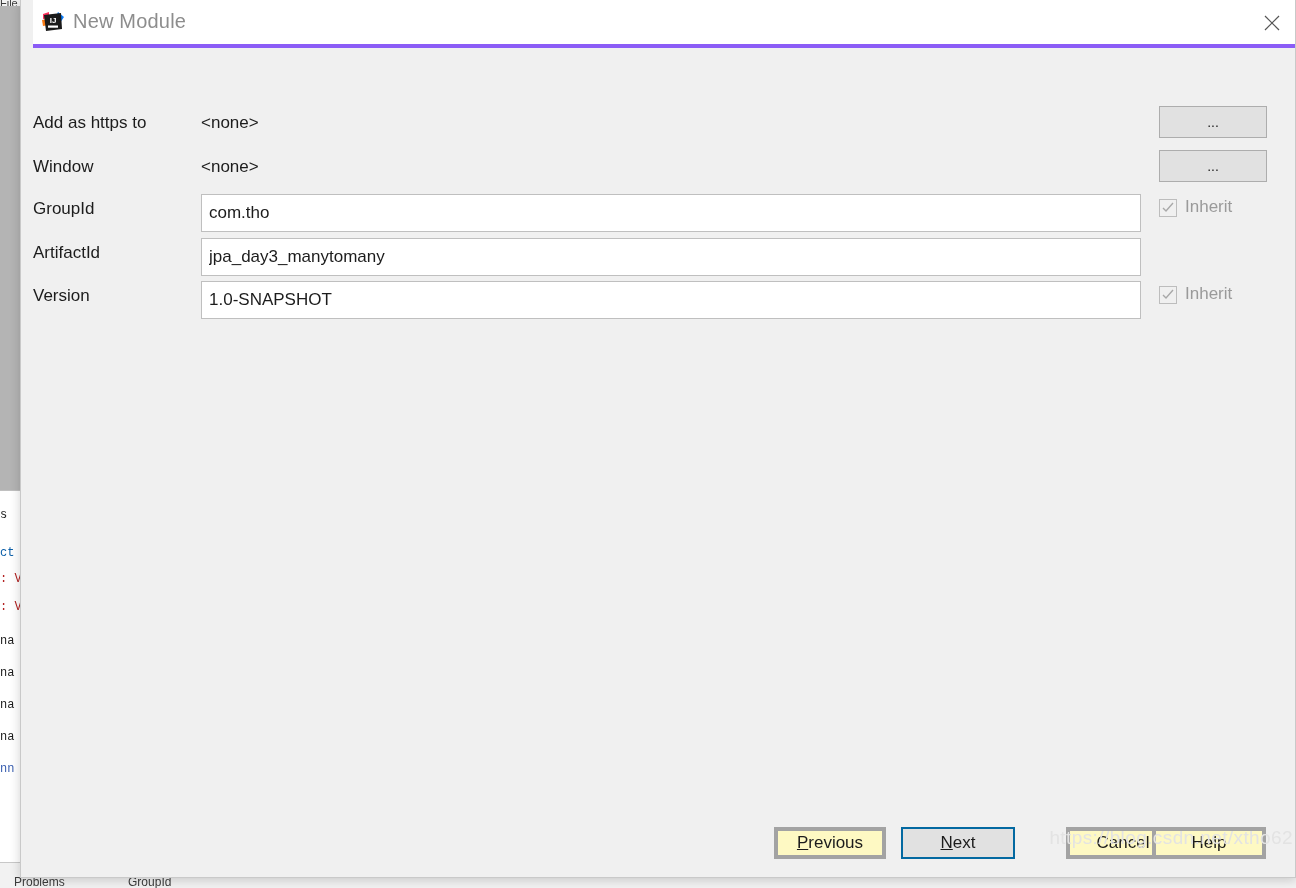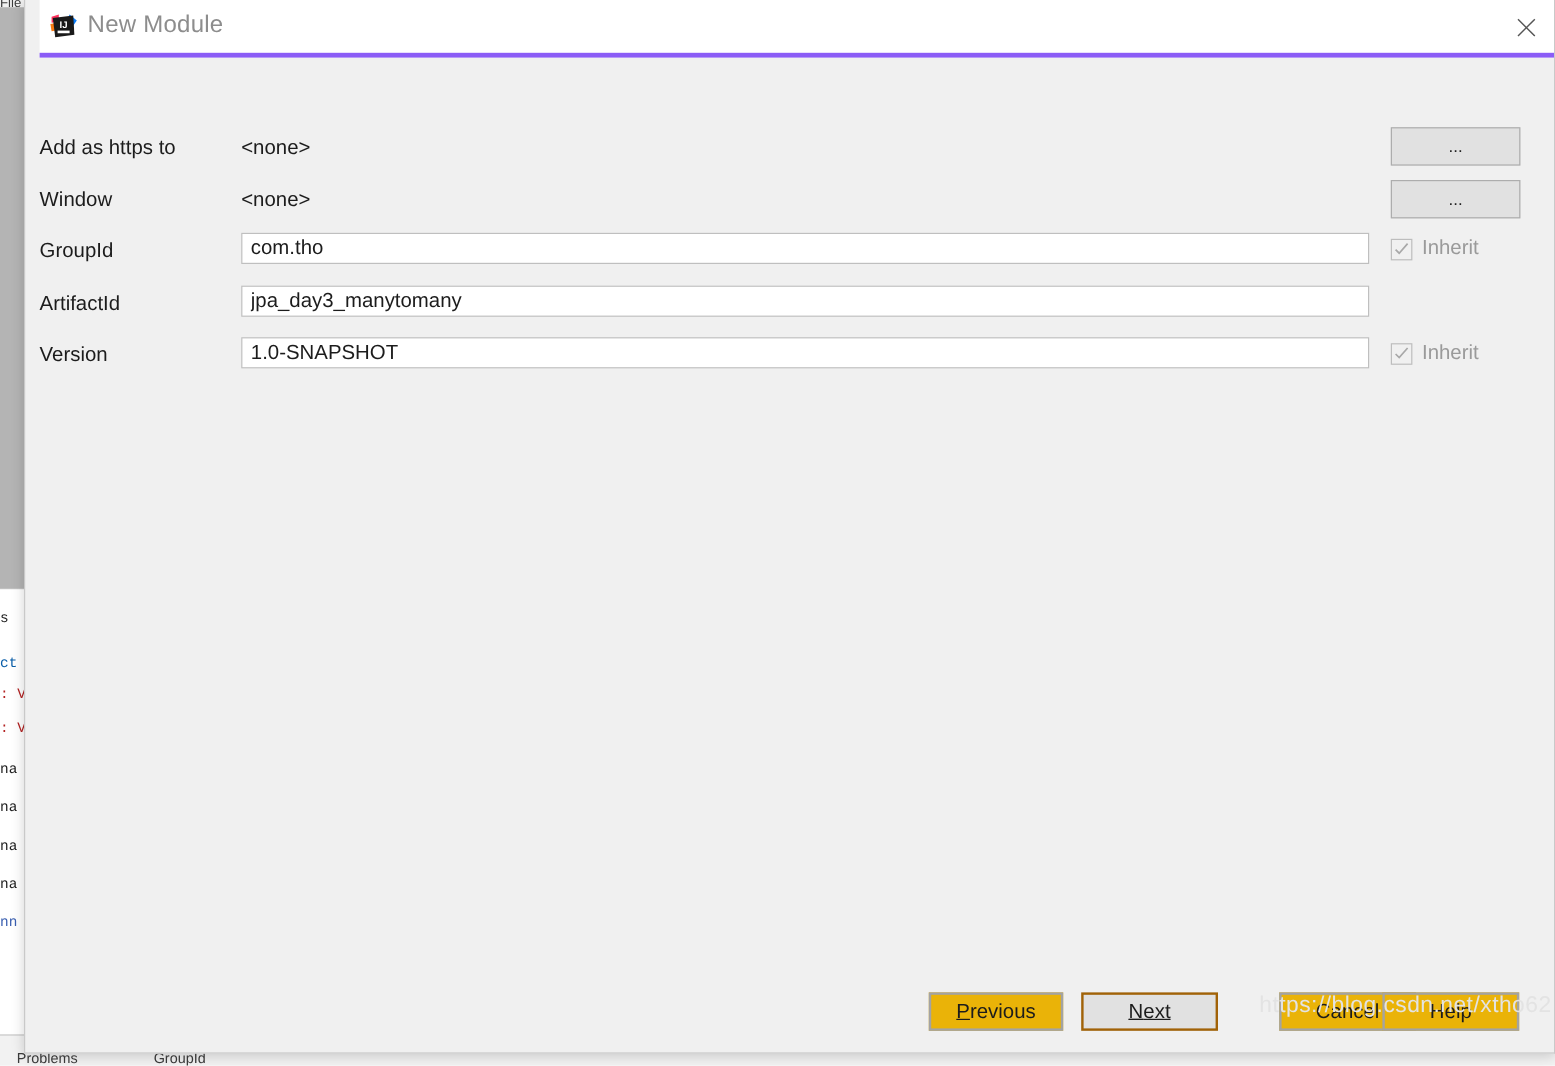--- a/index.html
+++ b/index.html
@@ -156,21 +156,21 @@
     top: 0;
     font-size: 17px;
     color: #1c1c1c;
     line-height: 30px;
   }
   .text-input {
     position: absolute;
     left: 180px;
     top: 0;
     width: 940px;
-    height: 26px;
+    height: 38px;
     box-sizing: border-box;
     background: #ffffff;
     border: 1px solid #bfbfbf;
     font-family: "Liberation Sans", sans-serif;
     font-size: 17px;
     color: #1c1c1c;
     padding: 0 7px;
     outline: none;
   }
   .dots-button {
@@ -212,32 +212,31 @@
     line-height: 24px;
   }
 
   
   .footer { position: absolute; left: 0; bottom: 0; width: 100%; height: 62px; }
   .dlg-button {
     position: absolute;
     top: 12px;
     height: 32px;
     box-sizing: border-box;
-    background: #eab308;
-    border: 2px solid #a3a3a3;
+    background: #fef9c3;
+    border: 4px solid #a3a3a3;
     font-family: "Liberation Sans", sans-serif;
     font-size: 17px;
     color: #1c1c1c;
     cursor: default;
     padding: 0;
   }
   .dlg-button.default {
-    border: 2px solid #a16207;
+    border: 2px solid #0369a1;
     background: #e1e1e1;
-    text-decoration: underline;
   }
   .mnem { text-decoration: underline; }
   .watermark {
     position: absolute;
     right: 2px;
     bottom: 28px;
     font-size: 19px;
     color: #e3e3e3;
     white-space: nowrap;
     letter-spacing: 0.4px;

